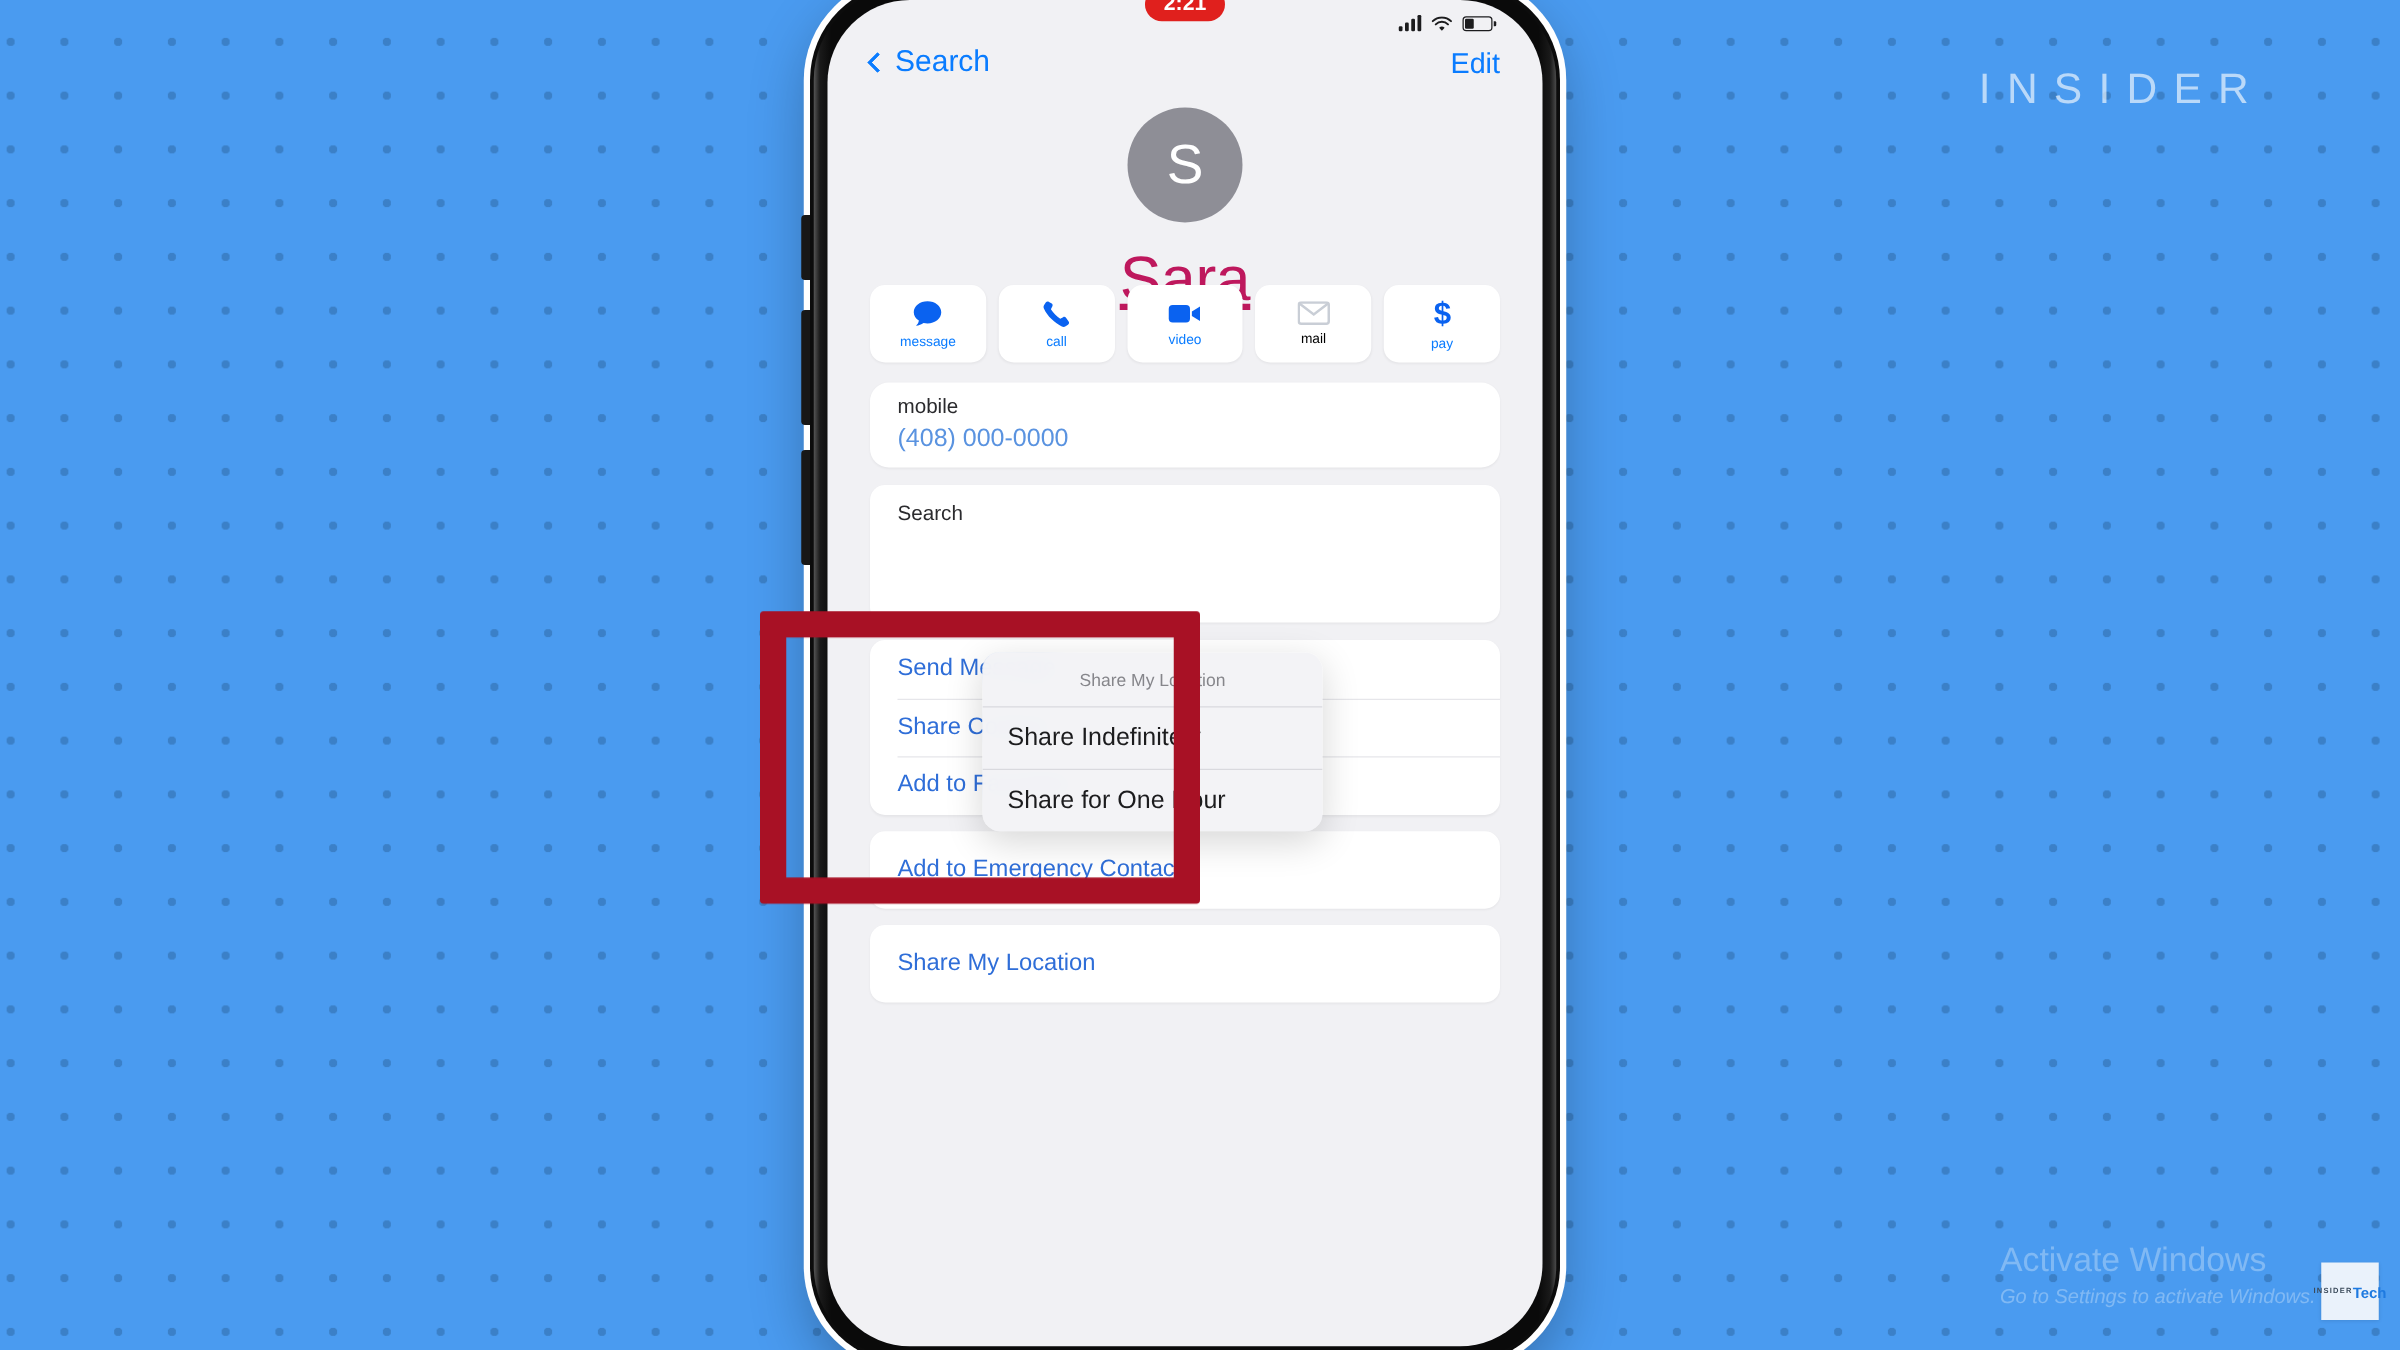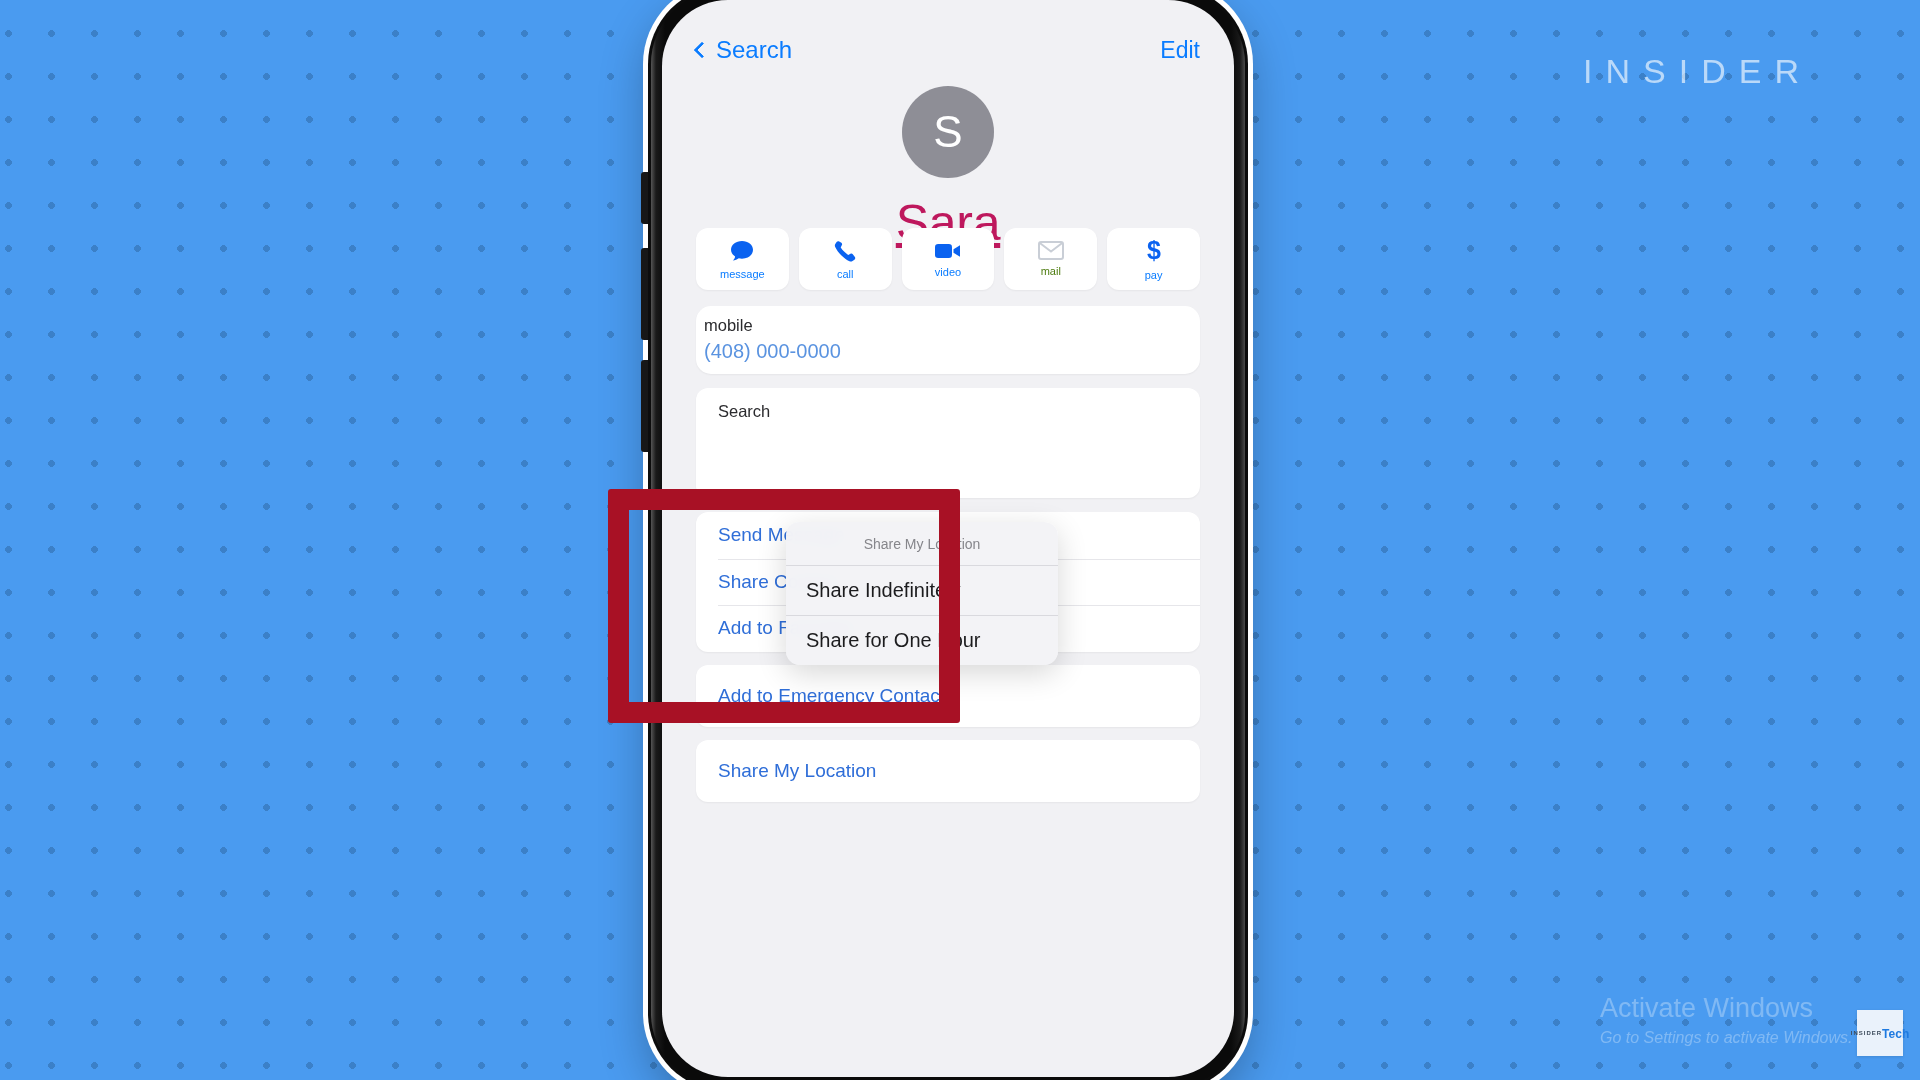--- a/index.html
+++ b/index.html
@@ -126,30 +126,30 @@
     display:flex; gap:10px;
   }
   .act {
     flex:1; background:#fff; border-radius:12px;
     height:62px; display:flex; flex-direction:column;
     align-items:center; justify-content:center; gap:5px;
     box-shadow:0 1px 2px rgba(0,0,0,.05);
     cursor:pointer;
   }
   .act .lbl { font-size:11px; color:#0a7cff; }
-  .act.disabled .lbl { color:#4d7c0f; }
+  .act.disabled .lbl { color:#000000; }
   .act svg { display:block; }
 
   
   .card {
     position:absolute; left:34px; right:34px;
     background:#fff; border-radius:12px;
     box-shadow:0 1px 2px rgba(0,0,0,.05);
   }
-  .card-phone { top:306px; height:68px; padding:10px 8px;border-radius:15px; }
+  .card-phone { top:306px; height:68px; padding:10px 22px;border-radius:15px; }
   .fld-label { font-size:16.5px; color:#2b2b2e; }
   .fld-value { font-size:20px; color:#5a93e0; margin-top:5px; }
 
   .card-notes { top:388px; height:110px; padding:14px 22px; }
   .notes-label { font-size:16.5px; color:#2b2b2e; }
 
   .card-links { top:512px; height:140px; overflow:hidden; }
   .card-links2 { top:665px; height:62px; }
   .card-links3 { top:740px; height:62px; }
 
@@ -206,20 +206,39 @@
   <div class="tb-bot">Tech</div>
 </div>
 
 <div class="phone">
   <div class="side-btn b1"></div>
   <div class="side-btn b2"></div>
   <div class="side-btn b3"></div>
 
   <div class="screen">
 
+    <div class="statusbar">
+      <div class="time-pill">2:21</div>
+      <div class="status-right">
+        <span class="bars">
+            <i></i>
+            <i></i>
+            <i></i>
+            <i></i>
+          </span>
+        <svg width="17" height="13" viewBox="0 0 17 13">
+          <path d="M8.5 11.6 L6.3 9.1 a3.3 3.3 0 0 1 4.4 0 Z" fill="#1c1c1e"></path>
+          <path d="M3.6 6.5 a7 7 0 0 1 9.8 0" stroke="#1c1c1e" stroke-width="1.6" fill="none" stroke-linecap="round"></path>
+          <path d="M1.2 3.9 a10.6 10.6 0 0 1 14.6 0" stroke="#1c1c1e" stroke-width="1.6" fill="none" stroke-linecap="round"></path>
+        </svg>
+        <span class="batt">
+            <span class="fill"></span>
+          </span>
+      </div>
+    </div>
 
     <div class="navbar">
       <div class="nav-back">
         <span class="chev"></span>
         <span>Search</span>
       </div>
       <div class="nav-edit">Edit</div>
     </div>
 
     <div class="contact-head">

